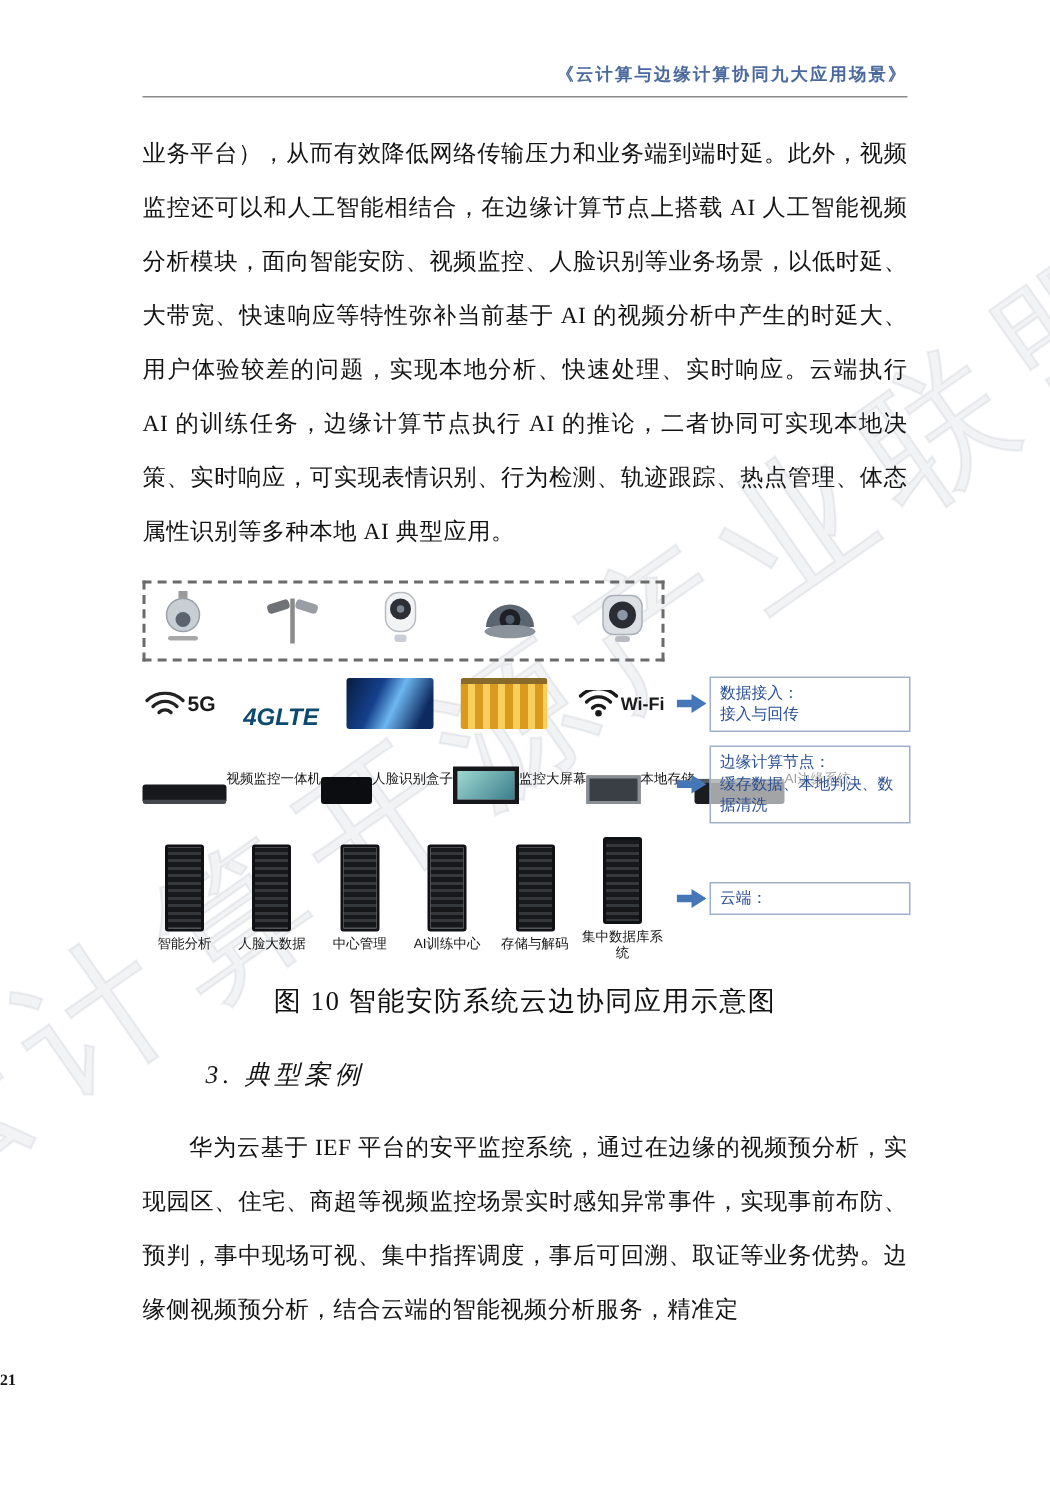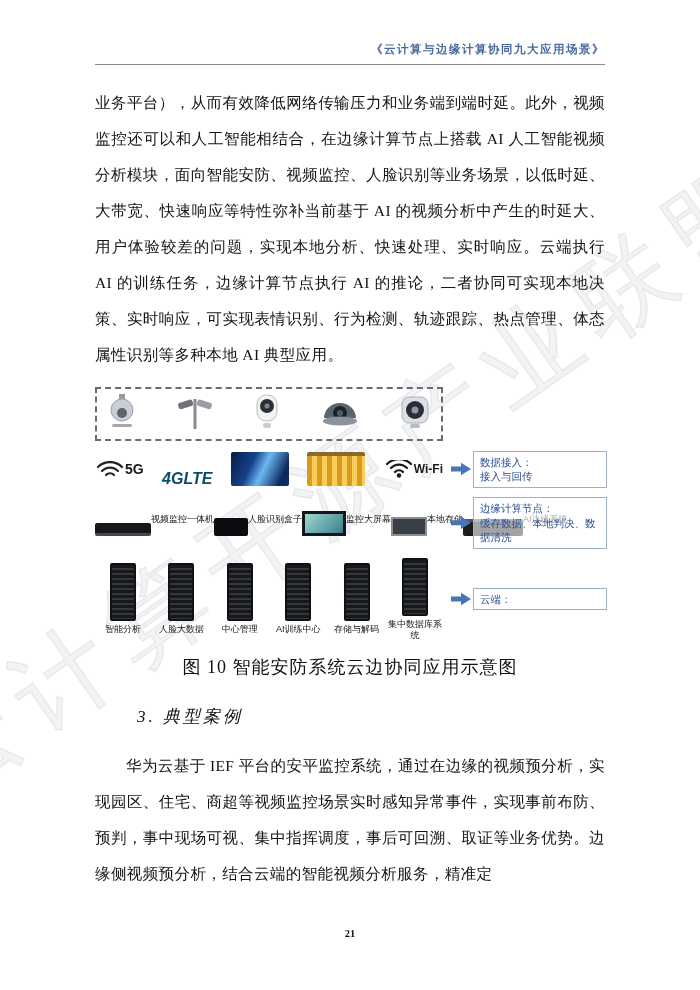--- a/index.html
+++ b/index.html
@@ -63,21 +63,21 @@
   .rack-col { display:flex; flex-direction:column; align-items:center; width:56px; }
   .rack { width:26px; height:58px; border:2px solid #101114; border-radius:2px;
     background:repeating-linear-gradient(180deg,#16181b 0 3px,#34373c 3px 5px); }
   .rack-label { font-size:9px; margin-top:3px; text-align:center; line-height:11px; color:#141414;
     font-family:"Liberation Sans","DejaVu Sans",sans-serif; }
 
   .fig-caption { text-align:center; font-size:18px; margin-top:14px; color:#111; letter-spacing:1px; }
 
   .section-heading { margin:26px 0 15px 42px; font-size:17px; font-style:italic; font-weight:normal; letter-spacing:3px; color:#141414; }
 
-  .page-footer { position:absolute; bottom:51px; left:0; width:100%; text-align:center;
+  .page-footer { position:absolute; bottom:64px; left:0; width:100%; text-align:left;
     font-size:10.5px; font-weight:bold; color:#141414; z-index:1; }
 
   .arcs { display:block; }
 </style>
 </head>
 <body>
 
 <div class="page">
   <div class="watermark">云计算开源产业联盟</div>
 

